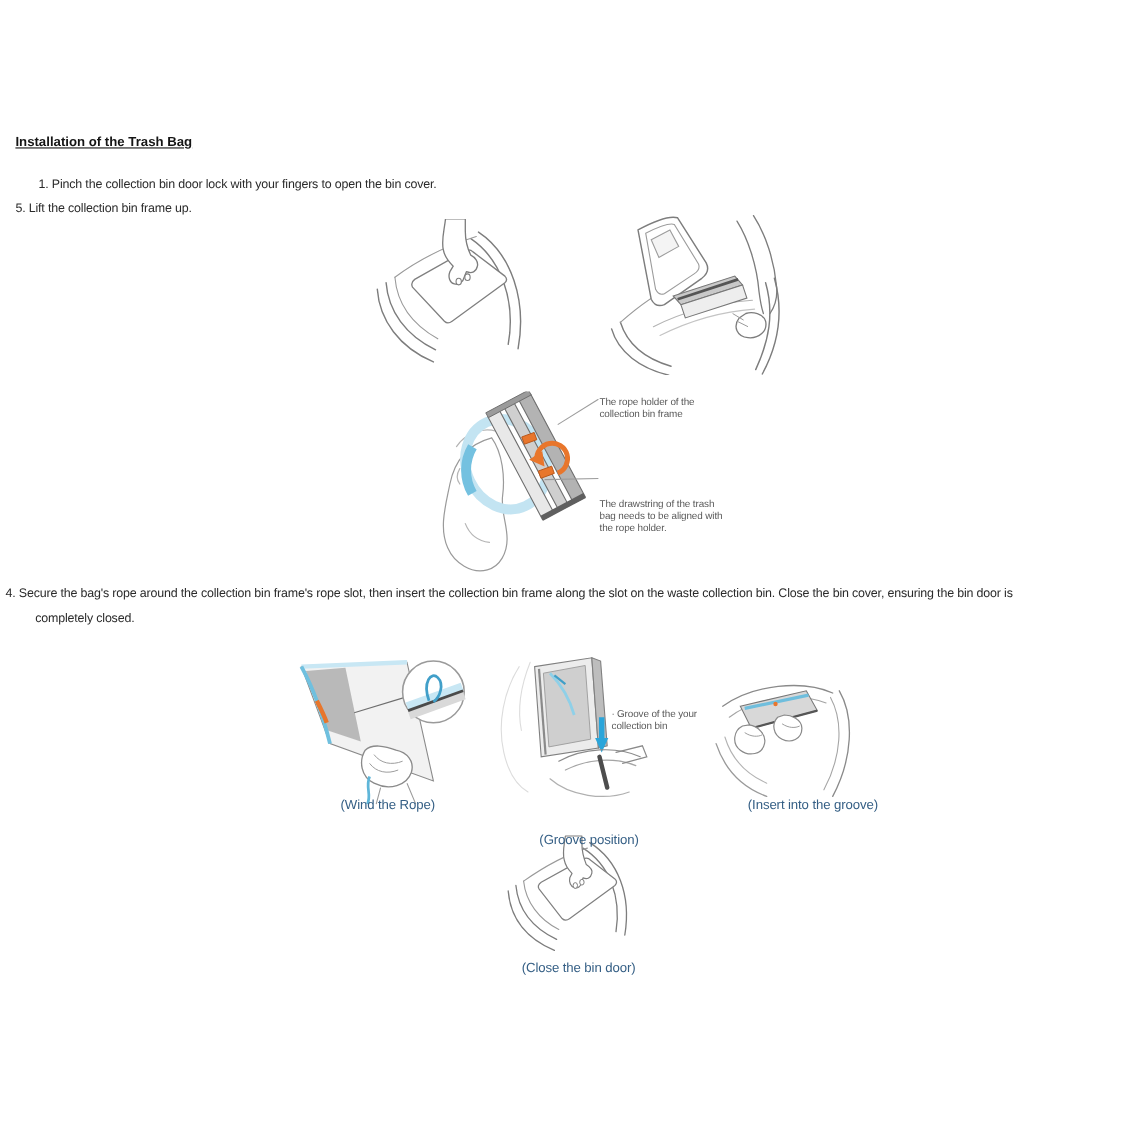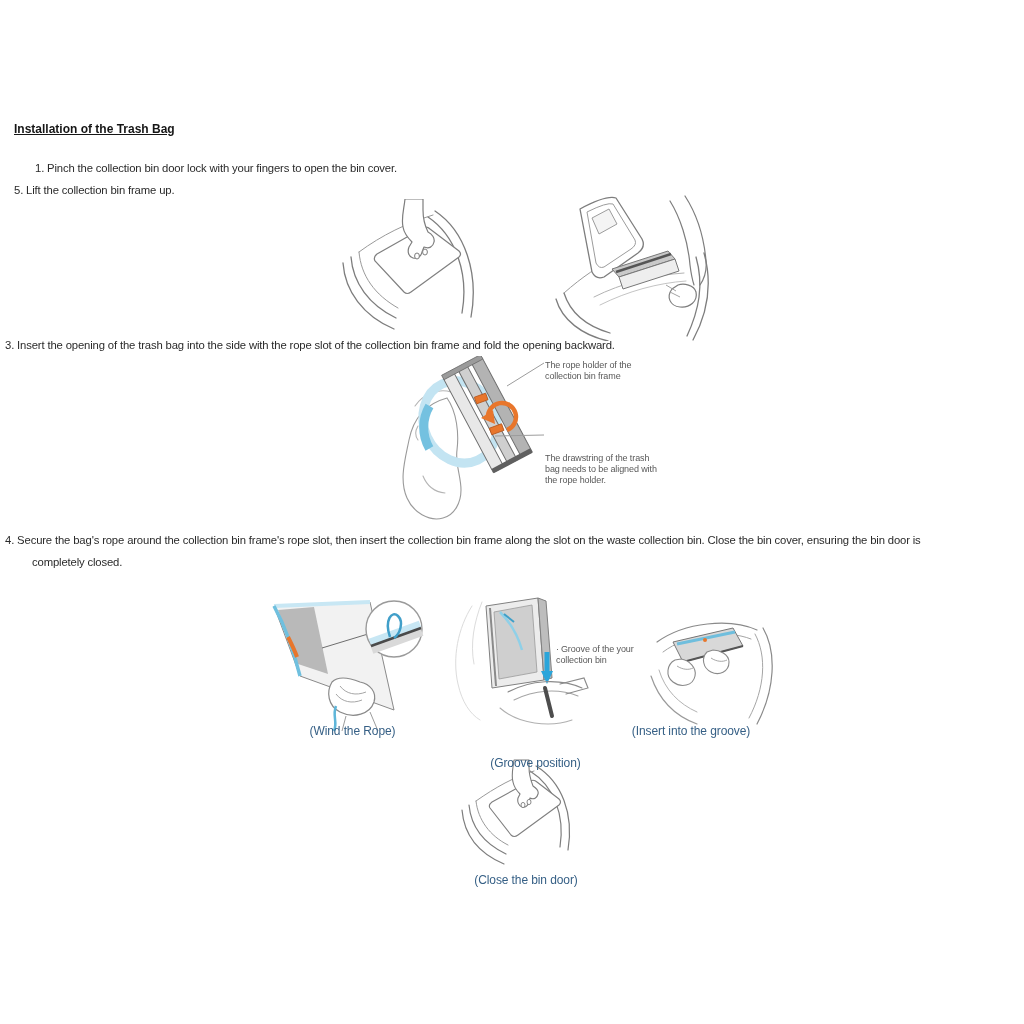--- a/index.html
+++ b/index.html
@@ -19,21 +19,20 @@
   svg{display:block;}
 </style>
 </head>
 <body>
 
 <div class="page">
 
   <div class="abs title" style="left:14px;top:122px;">Installation of the Trash Bag</div>
   <div class="abs step" style="left:2px;top:162px;margin-left:33px;">1. Pinch the collection bin door lock with your fingers to open the bin cover.</div>
   <div class="abs step" style="left:14px;top:184px;">5. Lift the collection bin frame up.</div>
-  <div class="abs step" style="left:5px;top:339px;">3. Insert the opening of the trash bag into the side with the rope slot of the collection bin frame and fold the opening backward.</div>
   <div class="abs step step4" style="left:5px;top:529px;">
     <div class="l1">4. Secure the bag's rope around the collection bin frame's rope slot, then insert the collection bin frame along the slot on the waste collection bin. Close the bin cover, ensuring the bin door is</div>
     <div class="l2">completely closed.</div>
   </div>
 
   <svg class="abs" style="left:337px;top:199px;" width="170" height="140" viewBox="0 0 170 140">
     <g fill="none" stroke="#7d7d7d" stroke-width="1.3" stroke-linecap="round" stroke-linejoin="round">
       <path d="M98,12 C128,32 142,74 134,118"></path>
       <path d="M91,18 C119,37 132,75 125,114"></path>
       <path d="M6,64 C8,92 26,117 57,130"></path>
@@ -202,16 +201,16 @@
     <path d="M34,50 Q32,47 36,44 L74,23 Q78,21 81,24 L103,41 Q106,44 103,47 L62,77 Q58,80 55,77 Z" fill="#ffffff" stroke="#808080" stroke-width="1.1"></path>
     <path d="M58,2 C57,10 55,17 57,24 C58,29 61,33 64,36 L62,40 C61,44 63,48 66,49 C69,50 72,48 73,44 L74,40 C78,42 81,40 82,36 C83,33 80,30 77,28 C75,23 73,16 73,9 L73,2 Z" fill="#ffffff" stroke="#7d7d7d" stroke-width="1.1" stroke-linejoin="round"></path>
     <g fill="#ffffff" stroke="#7d7d7d" stroke-width="0.9">
       <ellipse cx="67" cy="47" rx="2" ry="2.6"></ellipse>
       <ellipse cx="73" cy="44" rx="2" ry="2.6"></ellipse>
     </g>
   </svg>
 
   <div class="abs cap" style="left:295px;top:724px;width:115px;">(Wind the Rope)</div>
   <div class="abs cap" style="left:483px;top:724px;width:105px;margin-top:32px;">(Groove position)</div>
-  <div class="abs cap" style="left:626px;top:724px;width:130px;">(Insert into the groove)</div>
+  <div class="abs cap" style="left:674px;top:724px;width:130px;">(Insert into the groove)</div>
   <div class="abs cap" style="left:466px;top:873px;width:120px;">(Close the bin door)</div>
 
 </div>
 
 </body></html>

